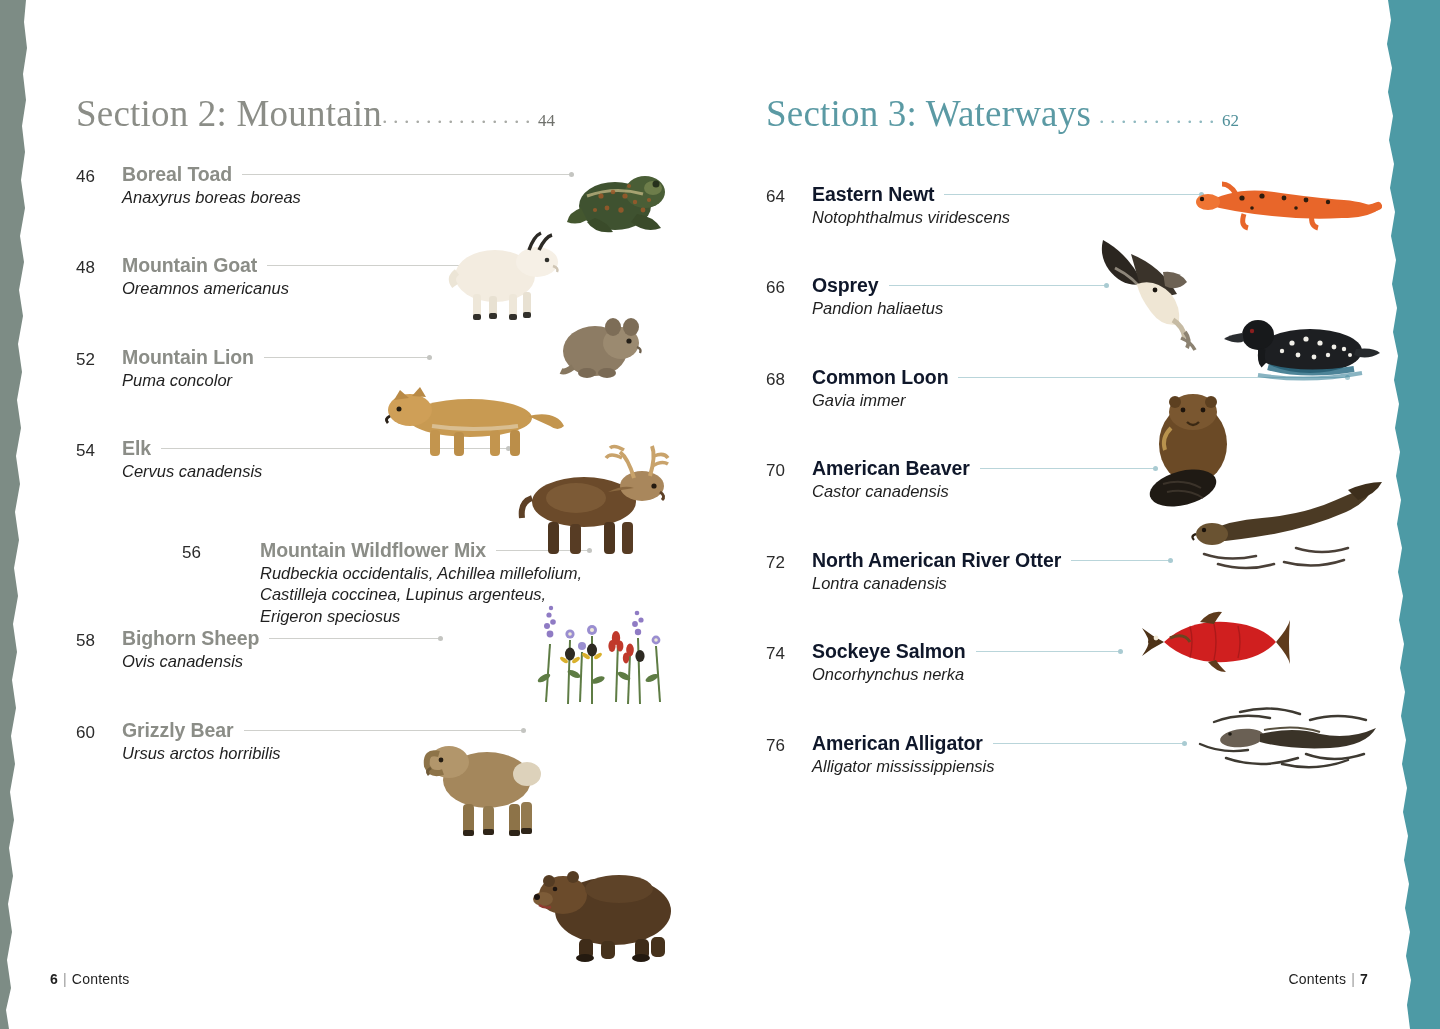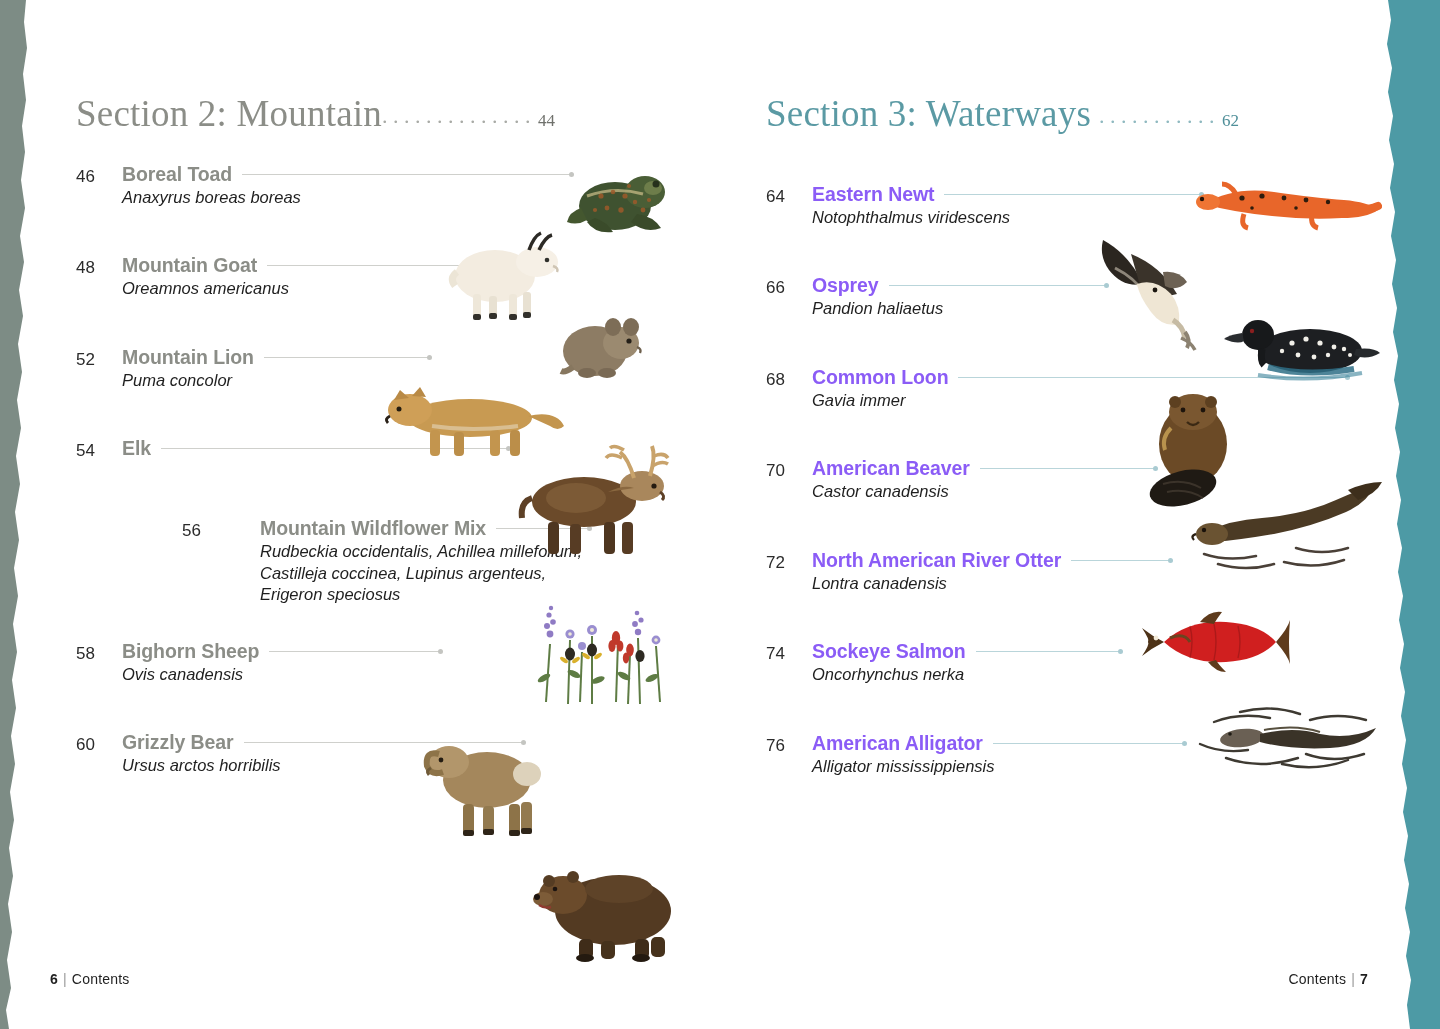--- a/index.html
+++ b/index.html
@@ -91,21 +91,21 @@
     display: flex;
     align-items: center;
     white-space: nowrap;
   }
   .entry-name {
     font-size: 19.5px;
     font-weight: 700;
     letter-spacing: -0.1px;
   }
   .col-left  .entry-name { color: #8b8d87; }
-  .col-right .entry-name { color: #8b5cf6; }
+  .col-right .entry-name { color: #0f172a; }
   .leader {
     flex: 1 1 auto;
     height: 1px;
     margin: 0 0 0 10px;
     position: relative;
   }
   .col-left  .leader { background: #cfd0cc; }
   .col-right .leader { background: #b9d5da; }
   .leader::after {
     content: "";
@@ -216,24 +216,25 @@
         </div>
       </div>
 
       <div class="entry" style="margin-bottom:56px;">
         <span class="entry-num">54</span>
         <div class="entry-body">
           <div class="name-row">
             <span class="entry-name">Elk</span>
             <span class="leader" style="max-width:348px;"></span>
           </div>
-        </div>
-      </div>
-
-      <div class="entry" style="margin-bottom:34px;gap:32px;">
+          <div class="sci">Cervus canadensis</div>
+        </div>
+      </div>
+
+      <div class="entry" style="gap:32px;">
         <span class="entry-num">56</span>
         <div class="entry-body" style="max-width:330px;">
           <div class="name-row">
             <span class="entry-name">Mountain Wildflower Mix</span>
             <span class="leader" style="max-width:172px;"></span>
           </div>
           <div class="sci">Rudbeckia occidentalis, Achillea millefolium, Castilleja coccinea, Lupinus argenteus, Erigeron speciosus</div>
         </div>
       </div>
 

